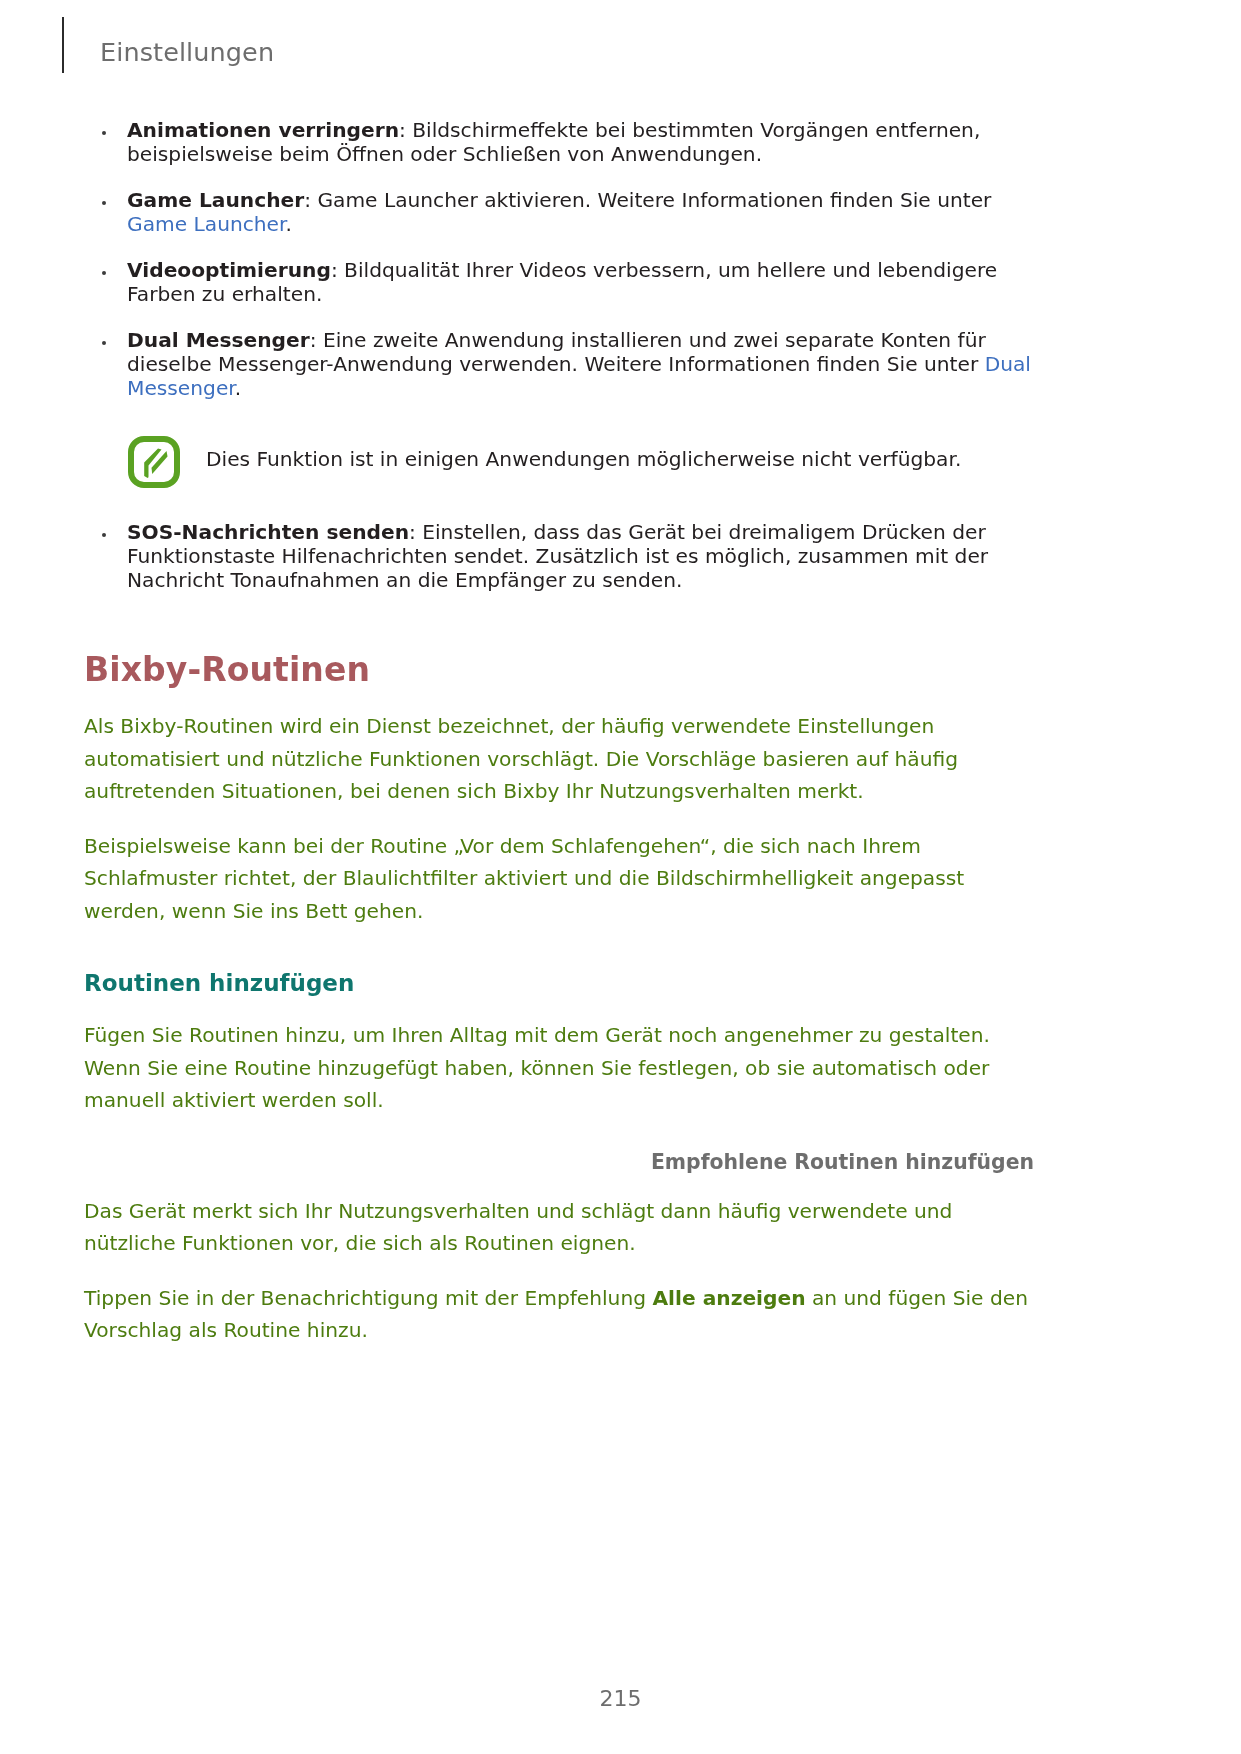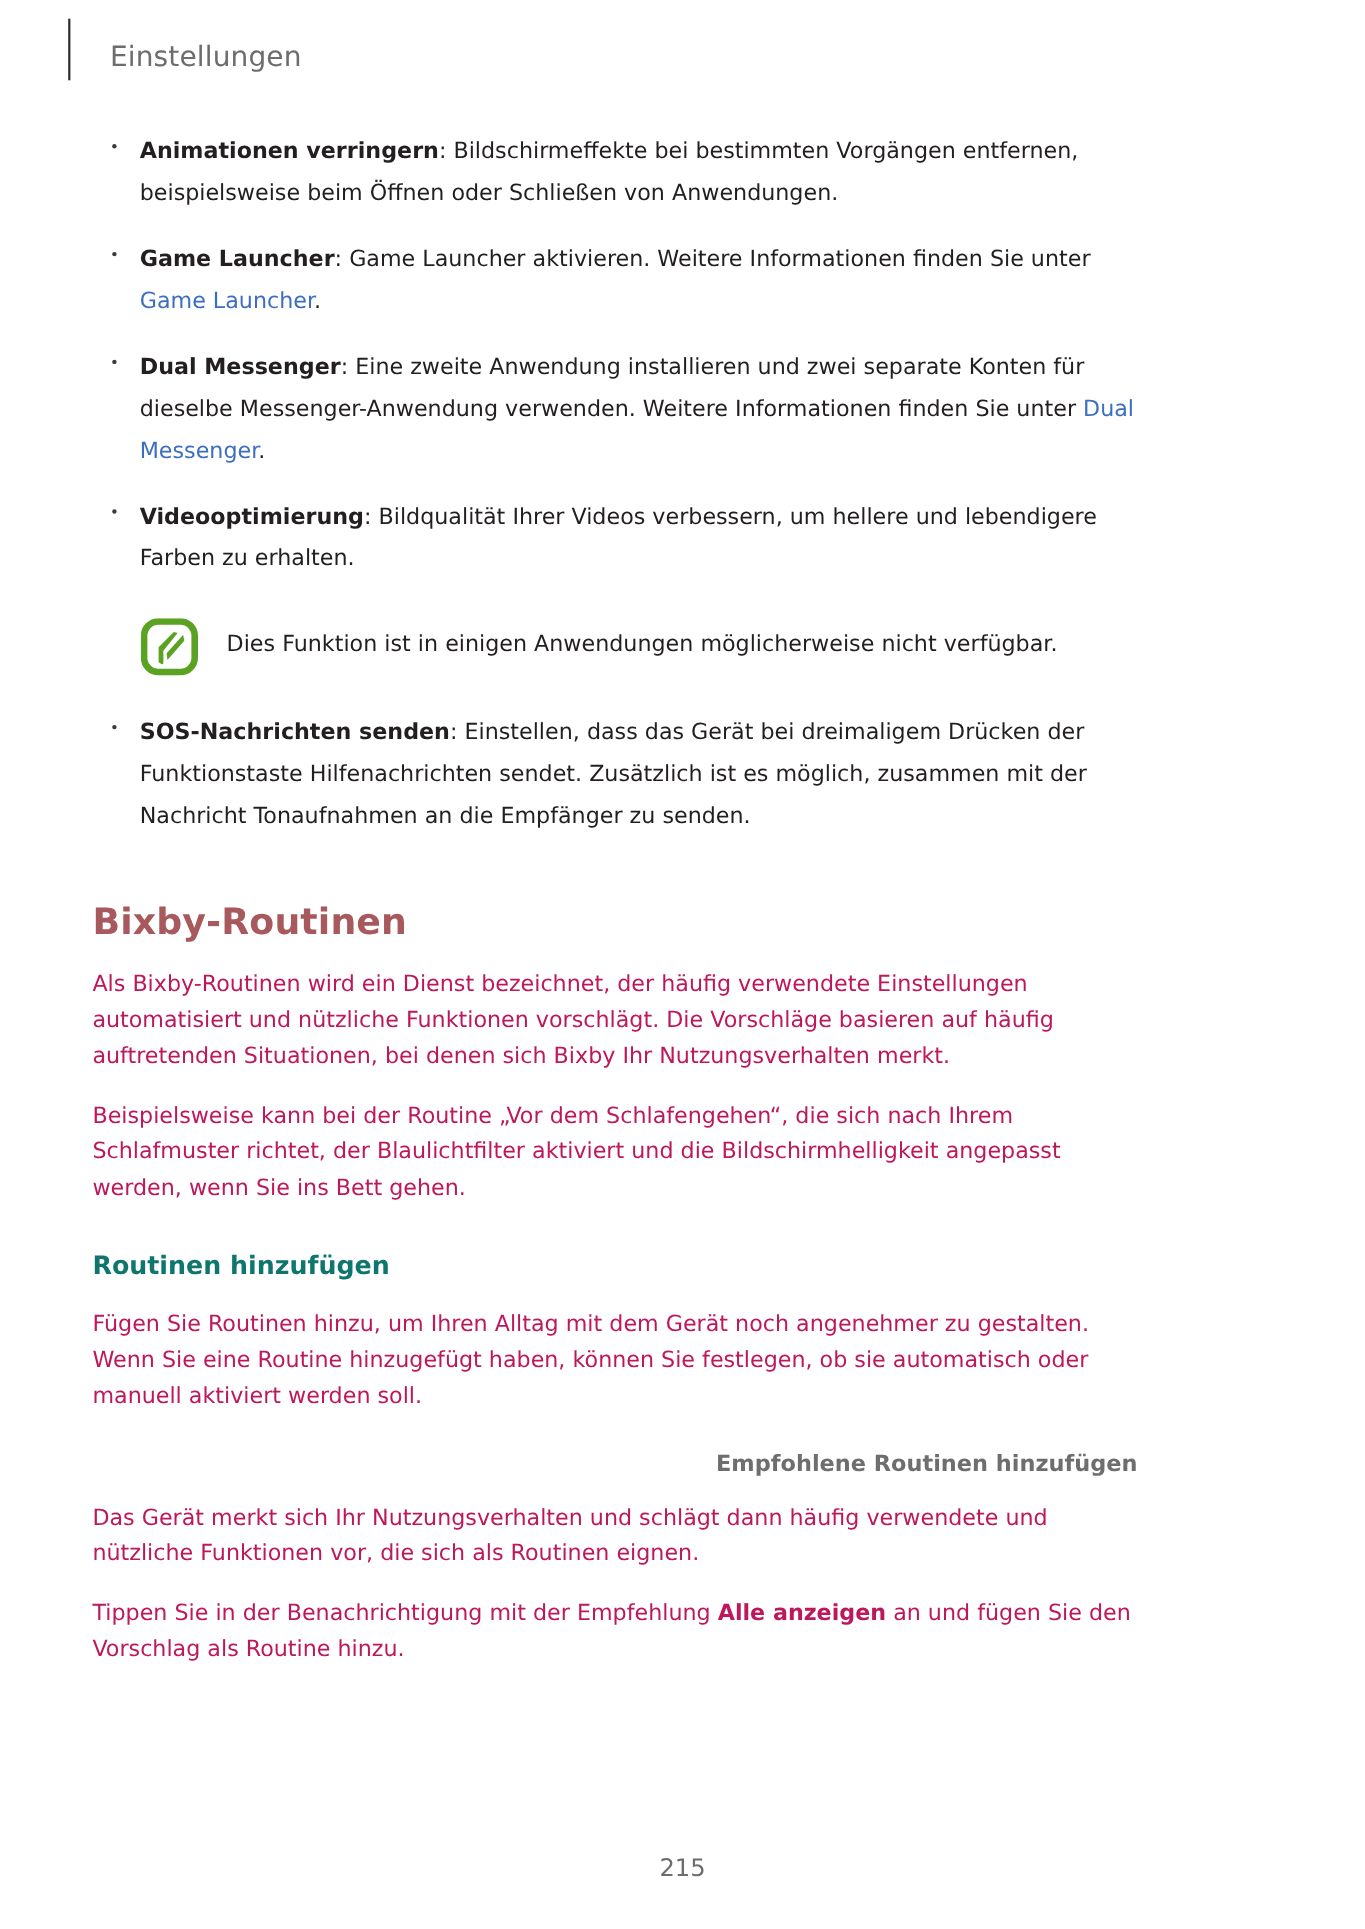--- a/index.html
+++ b/index.html
@@ -58,21 +58,21 @@
   ul.bullets {
     list-style: none;
     margin: 0;
     padding: 0;
   }
   ul.bullets > li {
     position: relative;
     padding-left: 43px;
     margin: 0 0 22px 0;
     font-size: 20.2px;
-    line-height: 38px;
+    line-height: 24px;
     color: #231f20;
     text-align: left;
   }
   ul.bullets > li:last-child { margin-bottom: 0; }
   ul.bullets > li .dot {
     position: absolute;
     left: 18px;
     top: 13px;
     width: 4px;
     height: 4px;
@@ -125,21 +125,21 @@
     line-height: 30px;
     font-weight: bold;
     color: #6e6e6e;
     text-align: right;
   }
 
   p.body {
     margin: 0;
     font-size: 20.2px;
     line-height: 32.5px;
-    color: #be185d;
+    color: #4d7c0f;
   }
 
   .sp-38 { height: 38px; }
   .sp-30 { height: 30px; }
   .sp-22 { height: 22px; }
   .sp-18 { height: 18px; }
   .sp-56 { height: 56px; }
 
   
   .page-number {
@@ -170,26 +170,26 @@
     </li>
 
 
     <li>
       <span class="dot"></span>
       <span class="b">Game Launcher</span><span>: Game Launcher aktivieren. Weitere Informationen finden Sie unter </span><span class="lnk">Game Launcher</span><span>.</span>
     </li>
 
     <li>
       <span class="dot"></span>
+      <span class="b">Videooptimierung</span><span>: Bildqualität Ihrer Videos verbessern, um hellere und lebendigere Farben zu erhalten.</span>
+    </li>
+
+    <li>
+      <span class="dot"></span>
       <span class="b">Dual Messenger</span><span>: Eine zweite Anwendung installieren und zwei separate Konten für dieselbe Messenger-Anwendung verwenden. Weitere Informationen finden Sie unter </span><span class="lnk">Dual Messenger</span><span>.</span>
-    </li>
-
-    <li>
-      <span class="dot"></span>
-      <span class="b">Videooptimierung</span><span>: Bildqualität Ihrer Videos verbessern, um hellere und lebendigere Farben zu erhalten.</span>
     </li>
 
   </ul>
 
   <div class="note">
     <span class="note-icon">
       <svg viewBox="0 0 52 52" width="52" height="52" aria-hidden="true">
         <rect x="3" y="3" width="46" height="46" rx="13" ry="13" fill="none" stroke="#5aa222" stroke-width="6"></rect>
         <path d="M33.5 13.5 L20.5 29.5 L20.5 40.5 Q20.5 42.5 18.8 41.6 L16.2 40.0 L16.2 26.5 L30.0 12.5 Z" fill="#5aa222"></path>
         <path d="M38.5 15.0 L23.5 31.8 L24.2 38.0 L39.5 20.5 Z" fill="#5aa222"></path>

